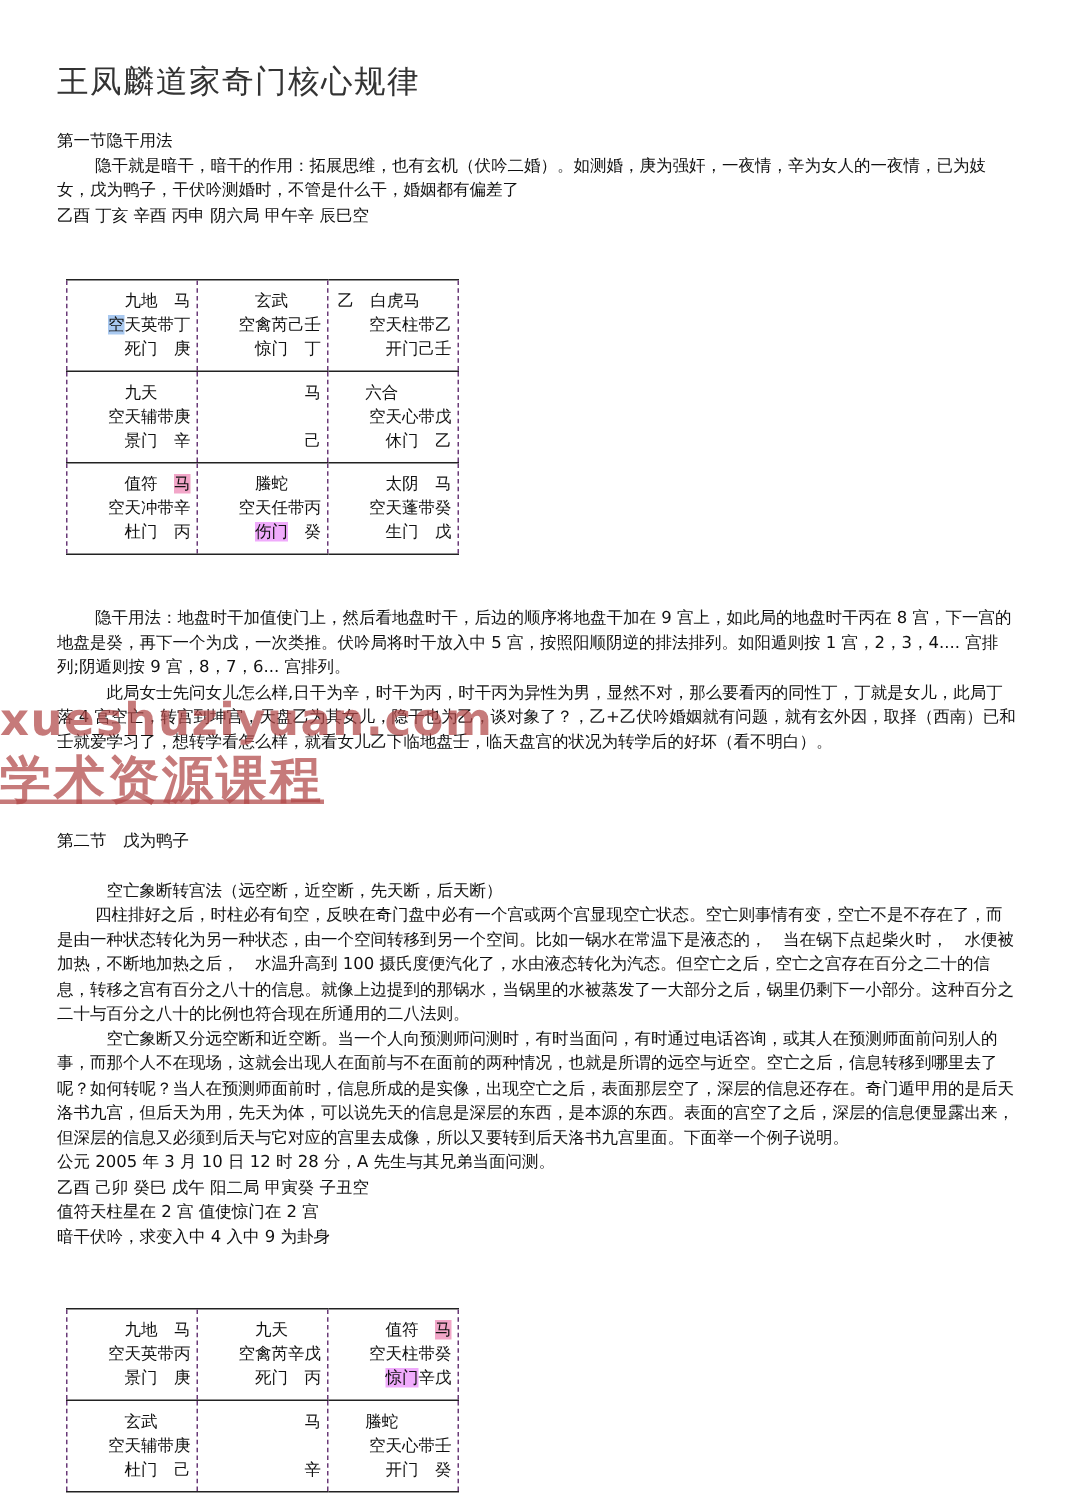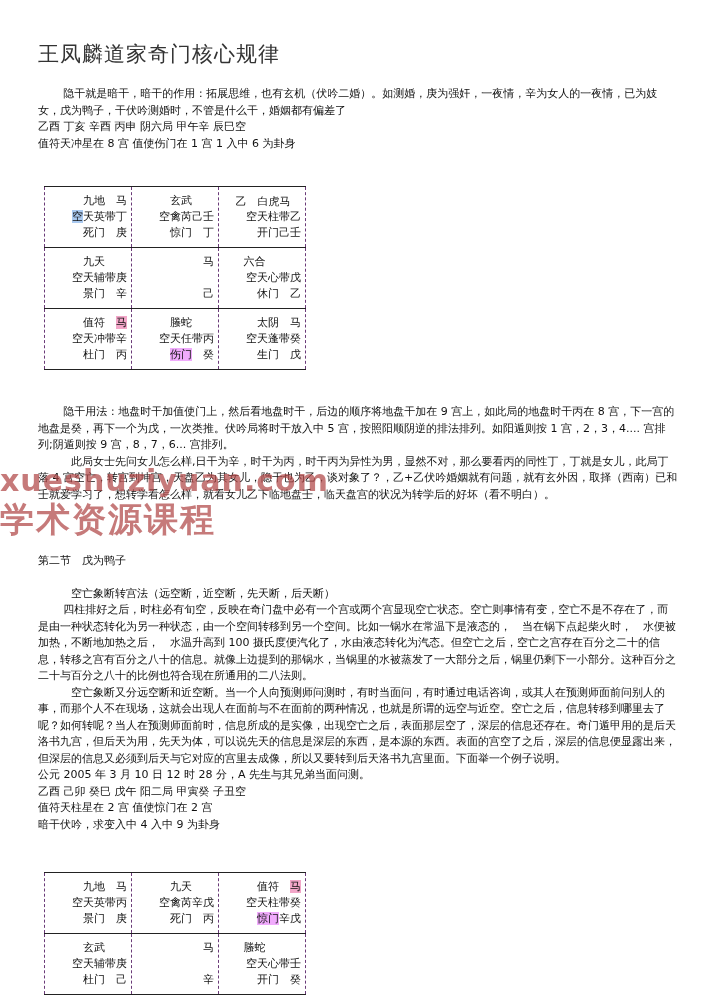--- a/index.html
+++ b/index.html
@@ -19,46 +19,46 @@
   .heading { font-size: 11px; }
 
   
   .grid { position: absolute; border-collapse: collapse; font-size: 11px; line-height: 16px; }
   .grid td {
     width: 82px; padding: 6px 4px 6px 0; vertical-align: top; text-align: right;
     border-left: 1.5px dashed #6a3a78; border-right: 1.5px dashed #6a3a78;
     border-top: 1px solid #222; border-bottom: 1px solid #222;
   }
   .cell-line { display: block; white-space: pre; }
-  .cell-line.left { text-align: center; padding-left: 6px; font-family: Liberation Serif, serif; }
+  .cell-line.left { text-align: left; padding-left: 6px; }
   .cell-line.center { text-align: center; }
   .hl-blue { background: #a9c9f0; }
   .hl-pink { background: #f2a6c8; }
   .hl-gray { background: #f0abfc; }
 
   .wm1 {
     position: absolute; left: 0; top: 463px; font-family: "DejaVu Sans", sans-serif;
     font-size: 30px; font-weight: bold; color: rgba(176, 70, 70, 0.72); letter-spacing: 1px;
   }
   .wm2 {
     position: absolute; left: 0; top: 497px; font-family: "DejaVu Sans", sans-serif;
-    font-size: 34px; font-weight: bold; color: rgba(176, 70, 70, 0.72); letter-spacing: 2px;
+    font-size: 34px; font-weight: bold; color: rgba(176, 70, 70, 0.72); letter-spacing: 2px; text-decoration: underline;
   }
 </style>
 </head>
 <body>
 
 <div class="page">
 
   <div class="title">王凤麟道家奇门核心规律</div>
 
   <div class="txt" style="top:86px;">
+    <p class="heading">第一节隐干用法</p>
     <p class="ind">隐干就是暗干，暗干的作用：拓展思维，也有玄机（伏吟二婚）。如测婚，庚为强奸，一夜情，辛为女人的一夜情，已为妓女，戊为鸭子，干伏吟测婚时，不管是什么干，婚姻都有偏差了</p>
     <p>乙酉 丁亥 辛酉 丙申 阴六局 甲午辛 辰巳空</p>
-    <p>值符天冲星在 8 宫 值使伤门在 1 宫 1 入中 6 为卦身</p>
   </div>
 
   <table class="grid" style="left:44px; top:186px;">
     <tbody>
         <tr>
       <td>
         <span class="cell-line">九地　马</span>
         <span class="cell-line"><span class="hl-blue">空</span>天英带丁</span>
         <span class="cell-line">死门　庚</span>
       </td>

